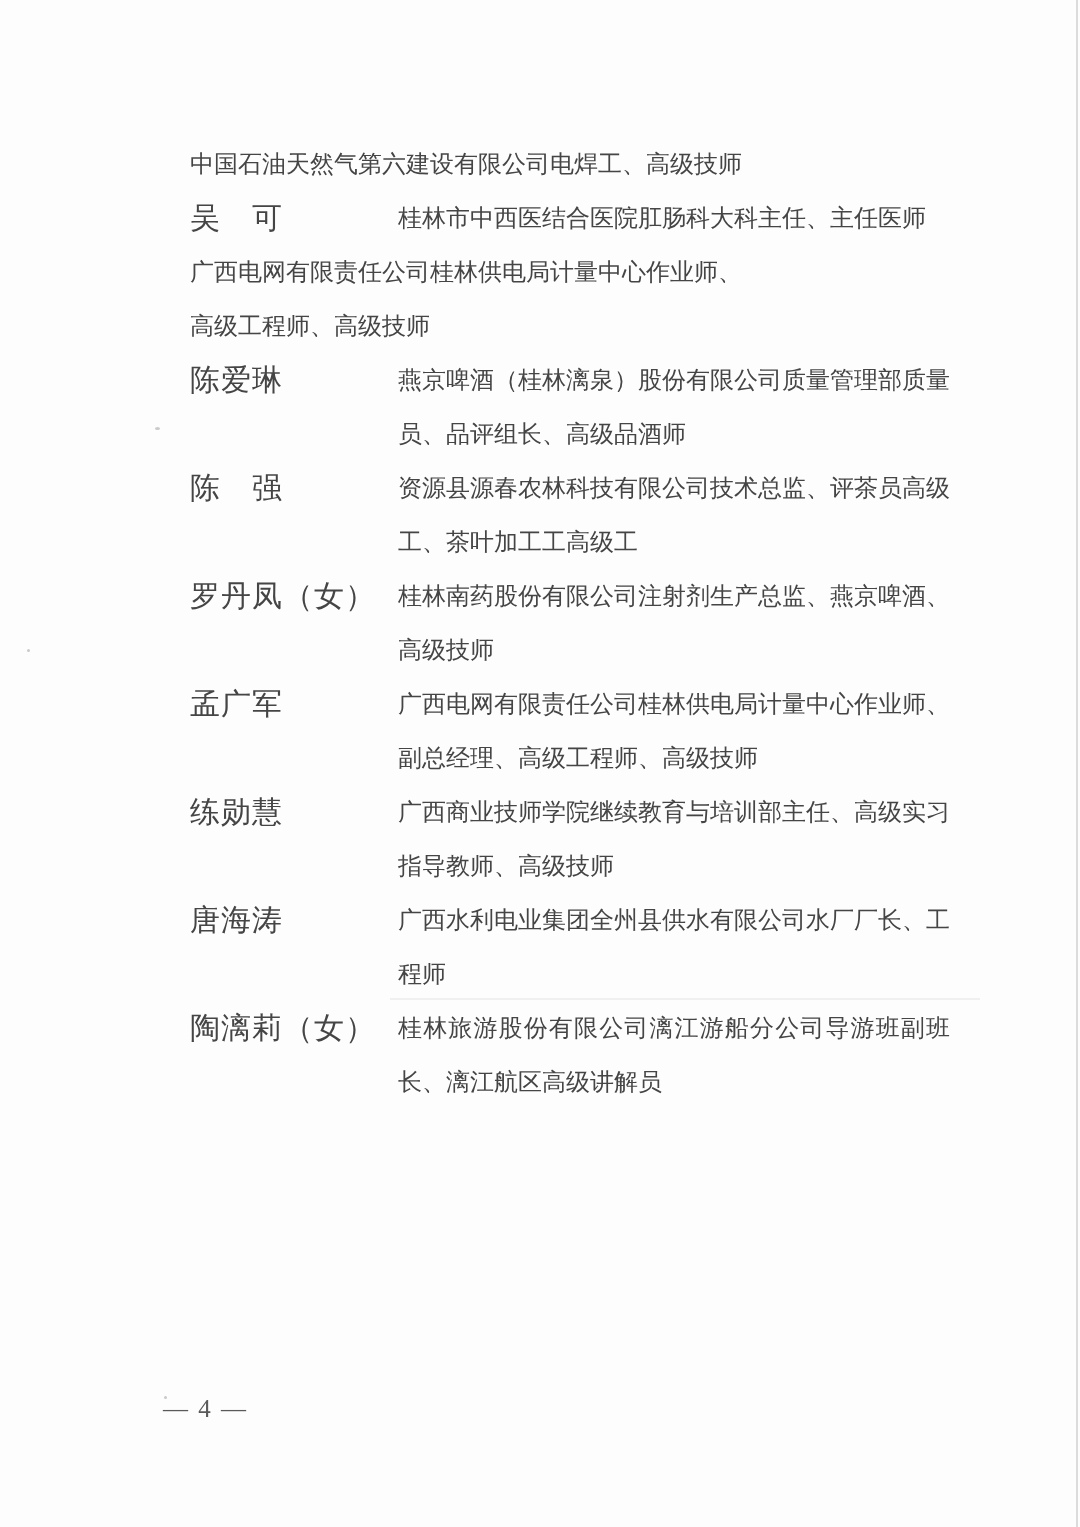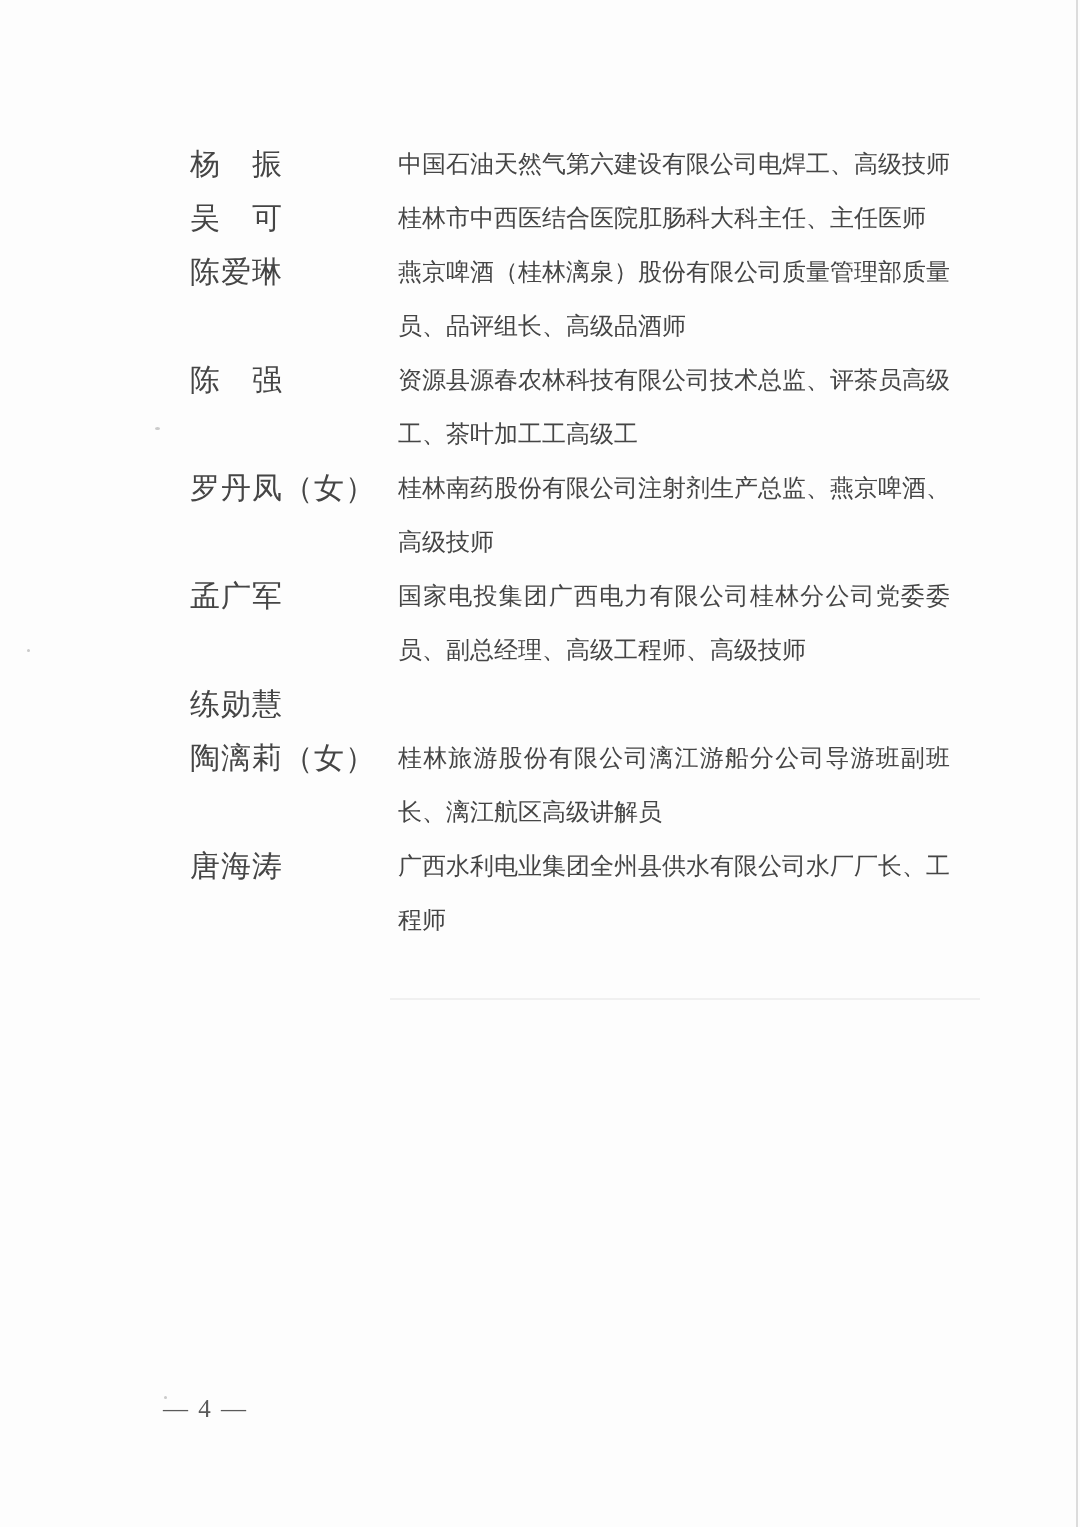--- a/index.html
+++ b/index.html
@@ -87,64 +87,65 @@
 
   <div class="scan-edge"></div>
   <div class="speck s1"></div>
   <div class="speck s2"></div>
   <div class="speck s3"></div>
   <div class="streak"></div>
 
   <main class="list">
 
     <div class="entry">
-      <div class="entry-name">杨　振</div>
       <div class="entry-desc">中国石油天然气第六建设有限公司电焊工、高级技师</div>
     </div>
 
     <div class="entry">
       <div class="entry-name">吴　可</div>
       <div class="entry-desc">桂林市中西医结合医院肛肠科大科主任、主任医师</div>
     </div>
 
     <div class="entry">
+      <div class="entry-desc">广西电网有限责任公司桂林供电局计量中心作业师、高级工程师、高级技师</div>
     </div>
 
     <div class="entry">
       <div class="entry-name">陈爱琳</div>
       <div class="entry-desc">燕京啤酒（桂林漓泉）股份有限公司质量管理部质量员、品评组长、高级品酒师</div>
     </div>
 
     <div class="entry">
       <div class="entry-name">陈　强</div>
       <div class="entry-desc">资源县源春农林科技有限公司技术总监、评茶员高级工、茶叶加工工高级工</div>
     </div>
 
     <div class="entry">
       <div class="entry-name">罗丹凤（女）</div>
       <div class="entry-desc">桂林南药股份有限公司注射剂生产总监、燕京啤酒、高级技师</div>
     </div>
 
     <div class="entry">
       <div class="entry-name">孟广军</div>
-      <div class="entry-desc">国家电投集团广西电力有限公司桂林分公司党委委员、副总经理、高级工程师、高级技师</div>
+      <div class="entry-desc">广西电网有限责任公司桂林供电局计量中心作业师、副总经理、高级工程师、高级技师</div>
     </div>
 
     <div class="entry">
       <div class="entry-name">练勋慧</div>
+      <div class="entry-desc">广西商业技师学院继续教育与培训部主任、高级实习指导教师、高级技师</div>
     </div>
 
 
     <div class="entry">
-      <div class="entry-name">陶漓莉（女）</div>
-      <div class="entry-desc">桂林旅游股份有限公司漓江游船分公司导游班副班长、漓江航区高级讲解员</div>
+      <div class="entry-name">唐海涛</div>
+      <div class="entry-desc">广西水利电业集团全州县供水有限公司水厂厂长、工程师</div>
     </div>
 
     <div class="entry">
-      <div class="entry-name">唐海涛</div>
-      <div class="entry-desc">广西水利电业集团全州县供水有限公司水厂厂长、工程师</div>
+      <div class="entry-name">陶漓莉（女）</div>
+      <div class="entry-desc">桂林旅游股份有限公司漓江游船分公司导游班副班长、漓江航区高级讲解员</div>
     </div>
 
   </main>
 
   <div class="page-number">— 4 —</div>
 
 </div>
 
 </body></html>

